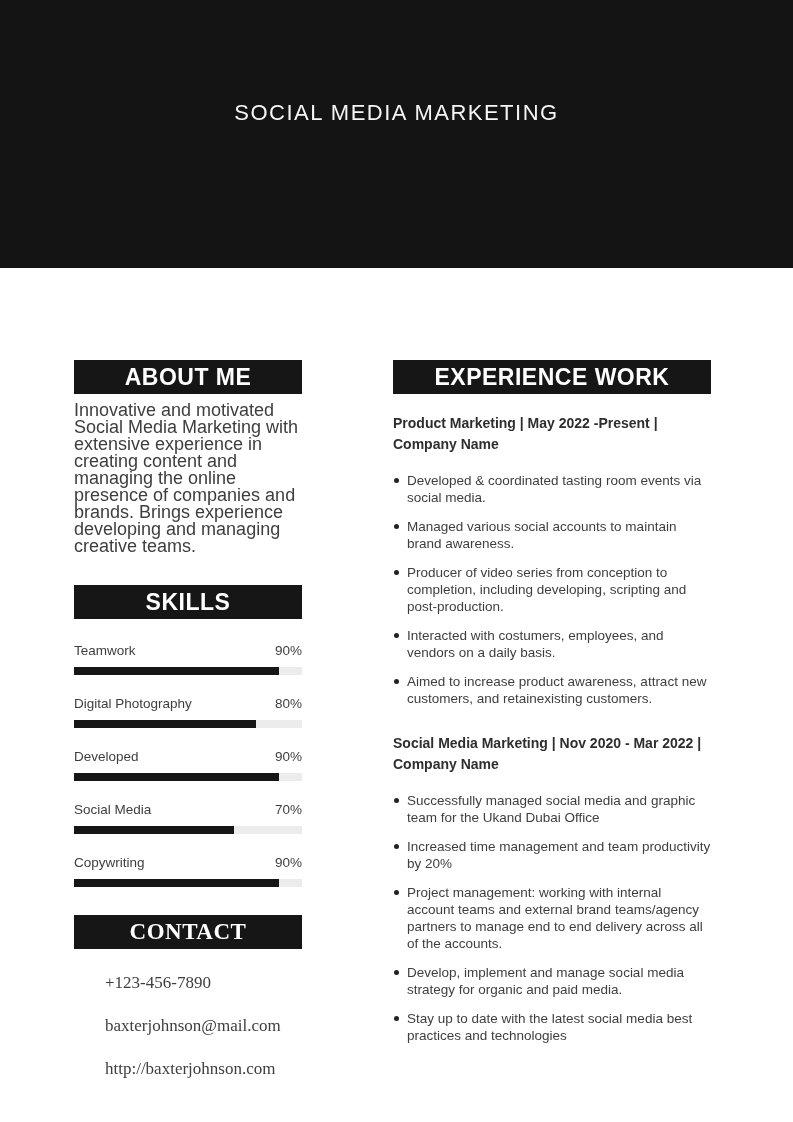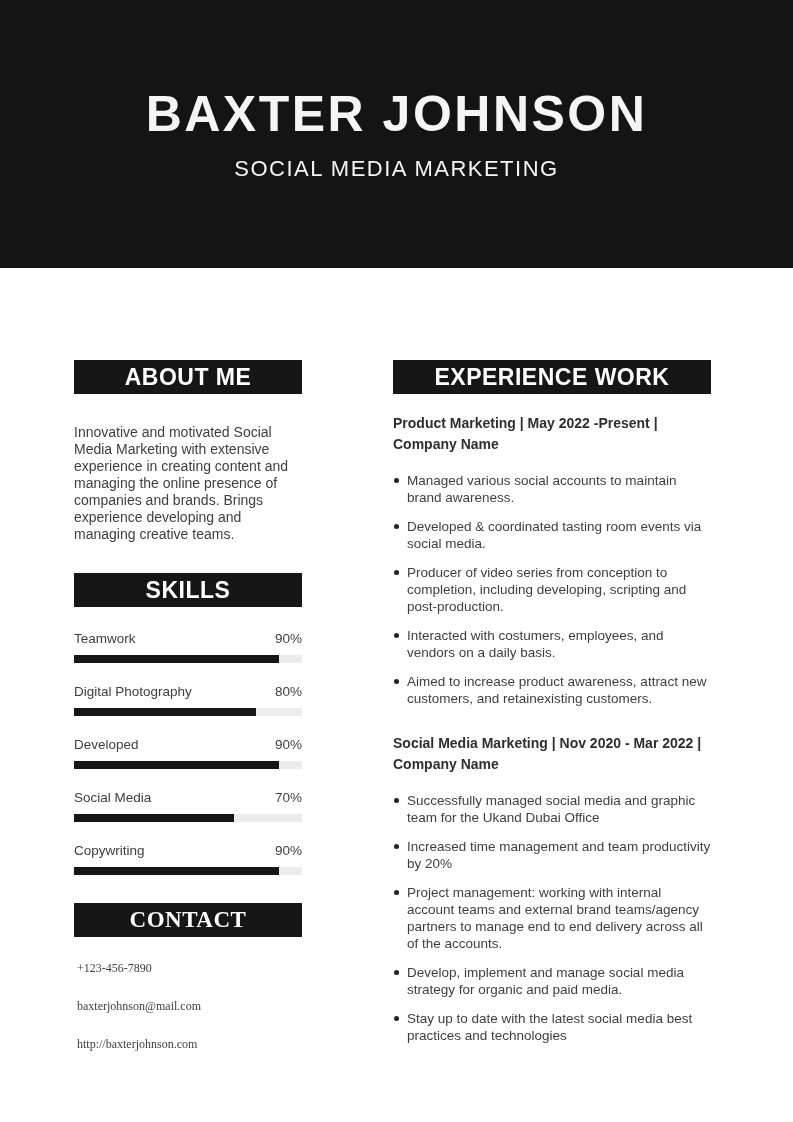--- a/index.html
+++ b/index.html
@@ -61,22 +61,22 @@
     color: #ffffff;
     height: 34px;
     line-height: 34px;
     text-align: center;
     font-size: 23px;
     font-weight: 600;
     letter-spacing: 0.5px;
   }
   
   .about-body {
-    margin-top: 30px;
-    font-size: 14px;
+    margin-top: 8px;
+    font-size: 18px;
     line-height: 17px;
     color: var(--ink);
   }
   
   .skills-section { margin-top: 30px; }
   .skills-list { margin-top: 24px; }
   .skill { margin-bottom: 21px; }
   .skill:last-child { margin-bottom: 0; }
   .skill-row {
     display: flex;
@@ -91,24 +91,25 @@
     background: var(--track);
   }
   .skill-fill {
     height: 100%;
     background: var(--fill);
   }
   
   .contact-section { margin-top: 28px; font-family: Liberation Serif, serif; }
   .contact-list { margin-top: 24px; }
   .contact-item {
-    font-size: 12px;
+    font-size: 17px;
     color: var(--ink);
     margin-bottom: 23px;
     padding-left: 3px;
+    margin-left: 28px;
   }
   
   .job { margin-top: 19px; }
   .job + .job { margin-top: 26px; }
   .job-heading {
     font-size: 14px;
     font-weight: 700;
     line-height: 21px;
     color: var(--heading-ink);
   }
@@ -134,21 +135,20 @@
     border-radius: 50%;
     background: #222222;
   }
 </style>
 </head>
 <body>
 
 <div class="page">
 
   <div class="header">
-    <div class="name">BAXTER JOHNSON</div>
     <div class="subtitle">SOCIAL MEDIA MARKETING</div>
   </div>
 
   <div class="main">
 
     <div class="col-left">
 
       <div class="about-section">
         <div class="section-title">ABOUT ME</div>
         <div class="about-body">Innovative and motivated Social Media Marketing with extensive experience in creating content and managing the online presence of companies and brands. Brings experience developing and managing creative teams.</div>
@@ -223,23 +223,23 @@
     </div>
 
     <div class="col-right">
 
       <div class="experience-section">
         <div class="section-title">EXPERIENCE WORK</div>
 
         <div class="job">
           <div class="job-heading">Product Marketing | May 2022 -Present | Company Name</div>
           <ul class="job-bullets">
+  <li>Developed &amp; coordinated tasting room events via social media.</li>
+
   <li>Managed various social accounts to maintain brand awareness.</li>
-
-  <li>Developed &amp; coordinated tasting room events via social media.</li>
 
   <li>Producer of video series from conception to completion, including developing, scripting and post-production.</li>
 
   <li>Interacted with costumers, employees, and vendors on a daily basis.</li>
 
   <li>Aimed to increase product awareness, attract new customers, and retainexisting customers.</li>
 </ul>
         </div>
 
         <div class="job">

